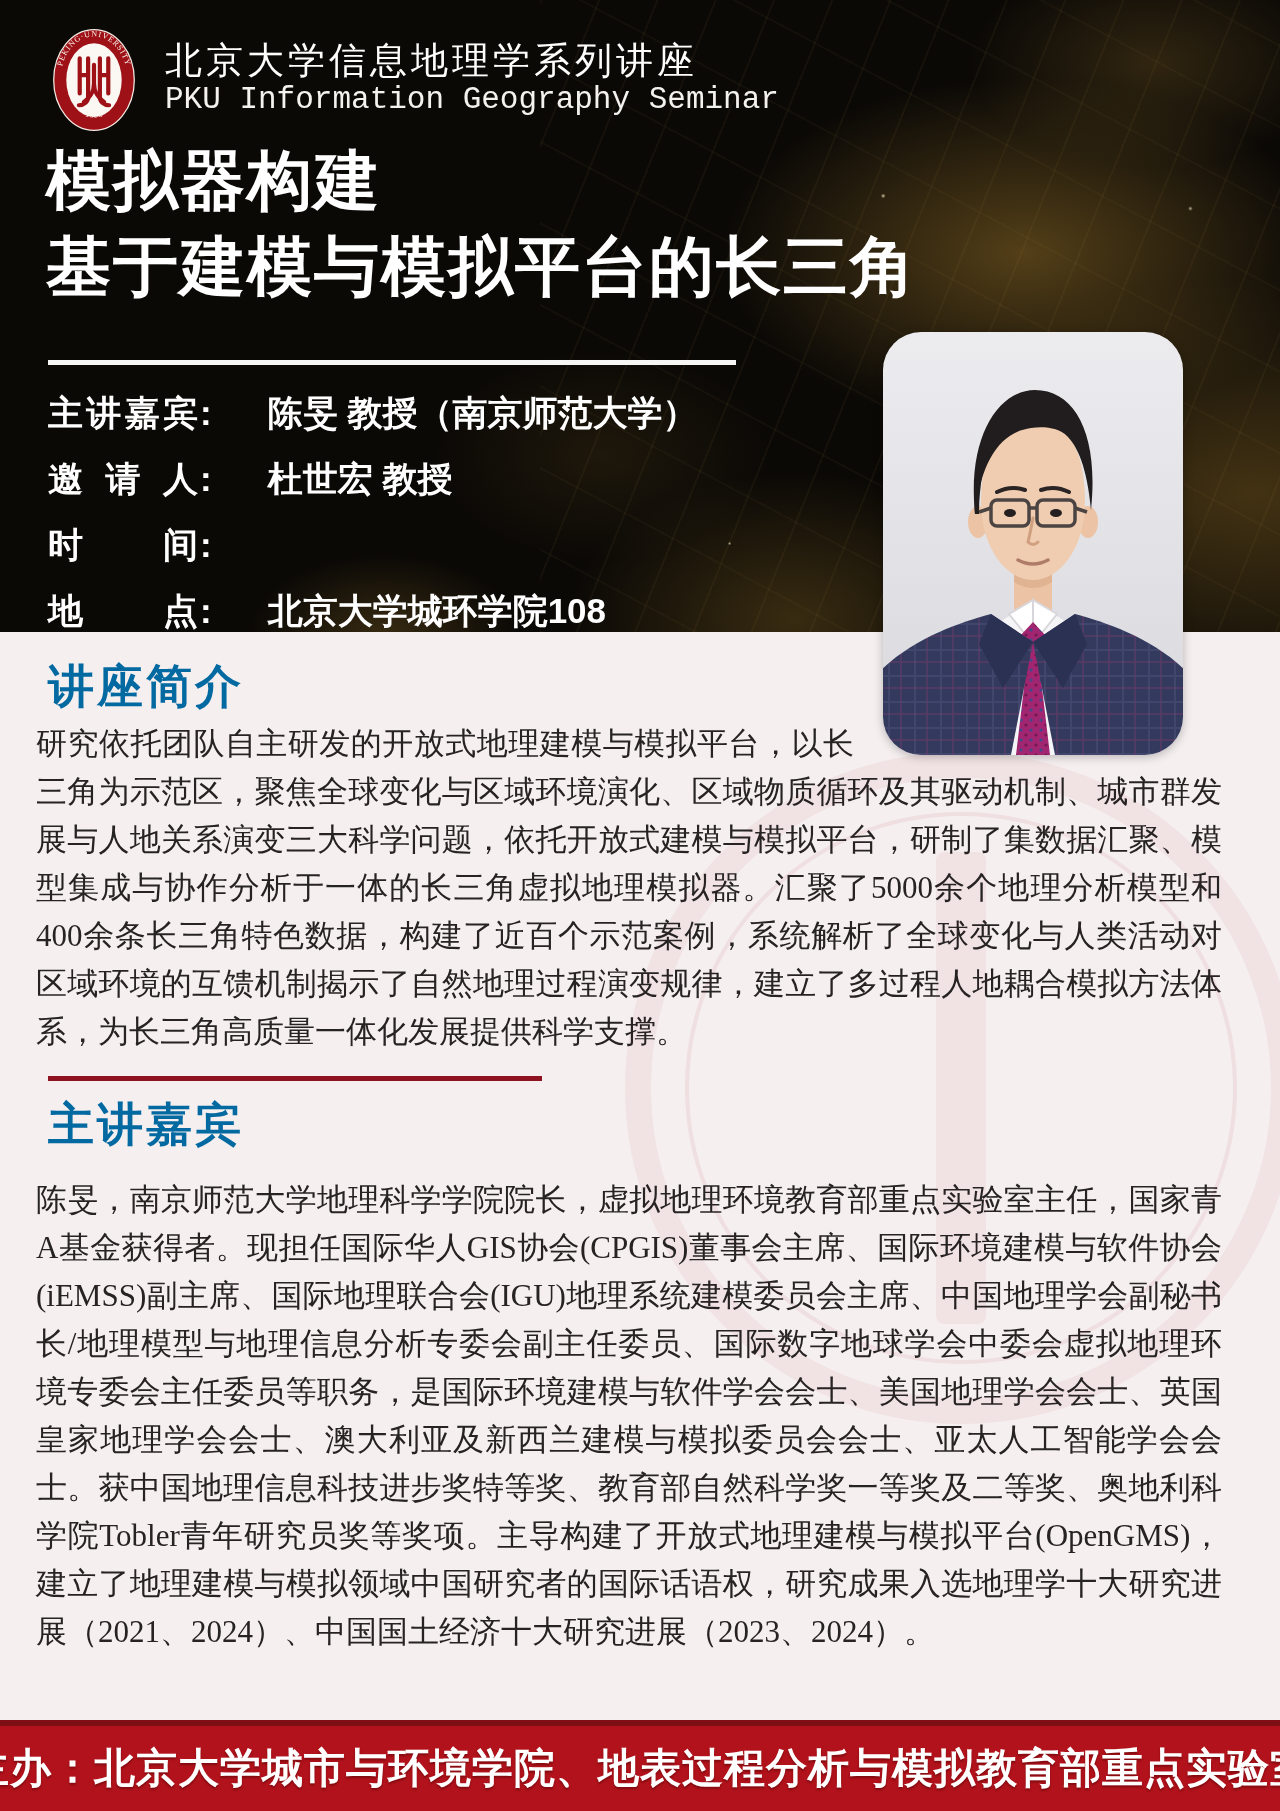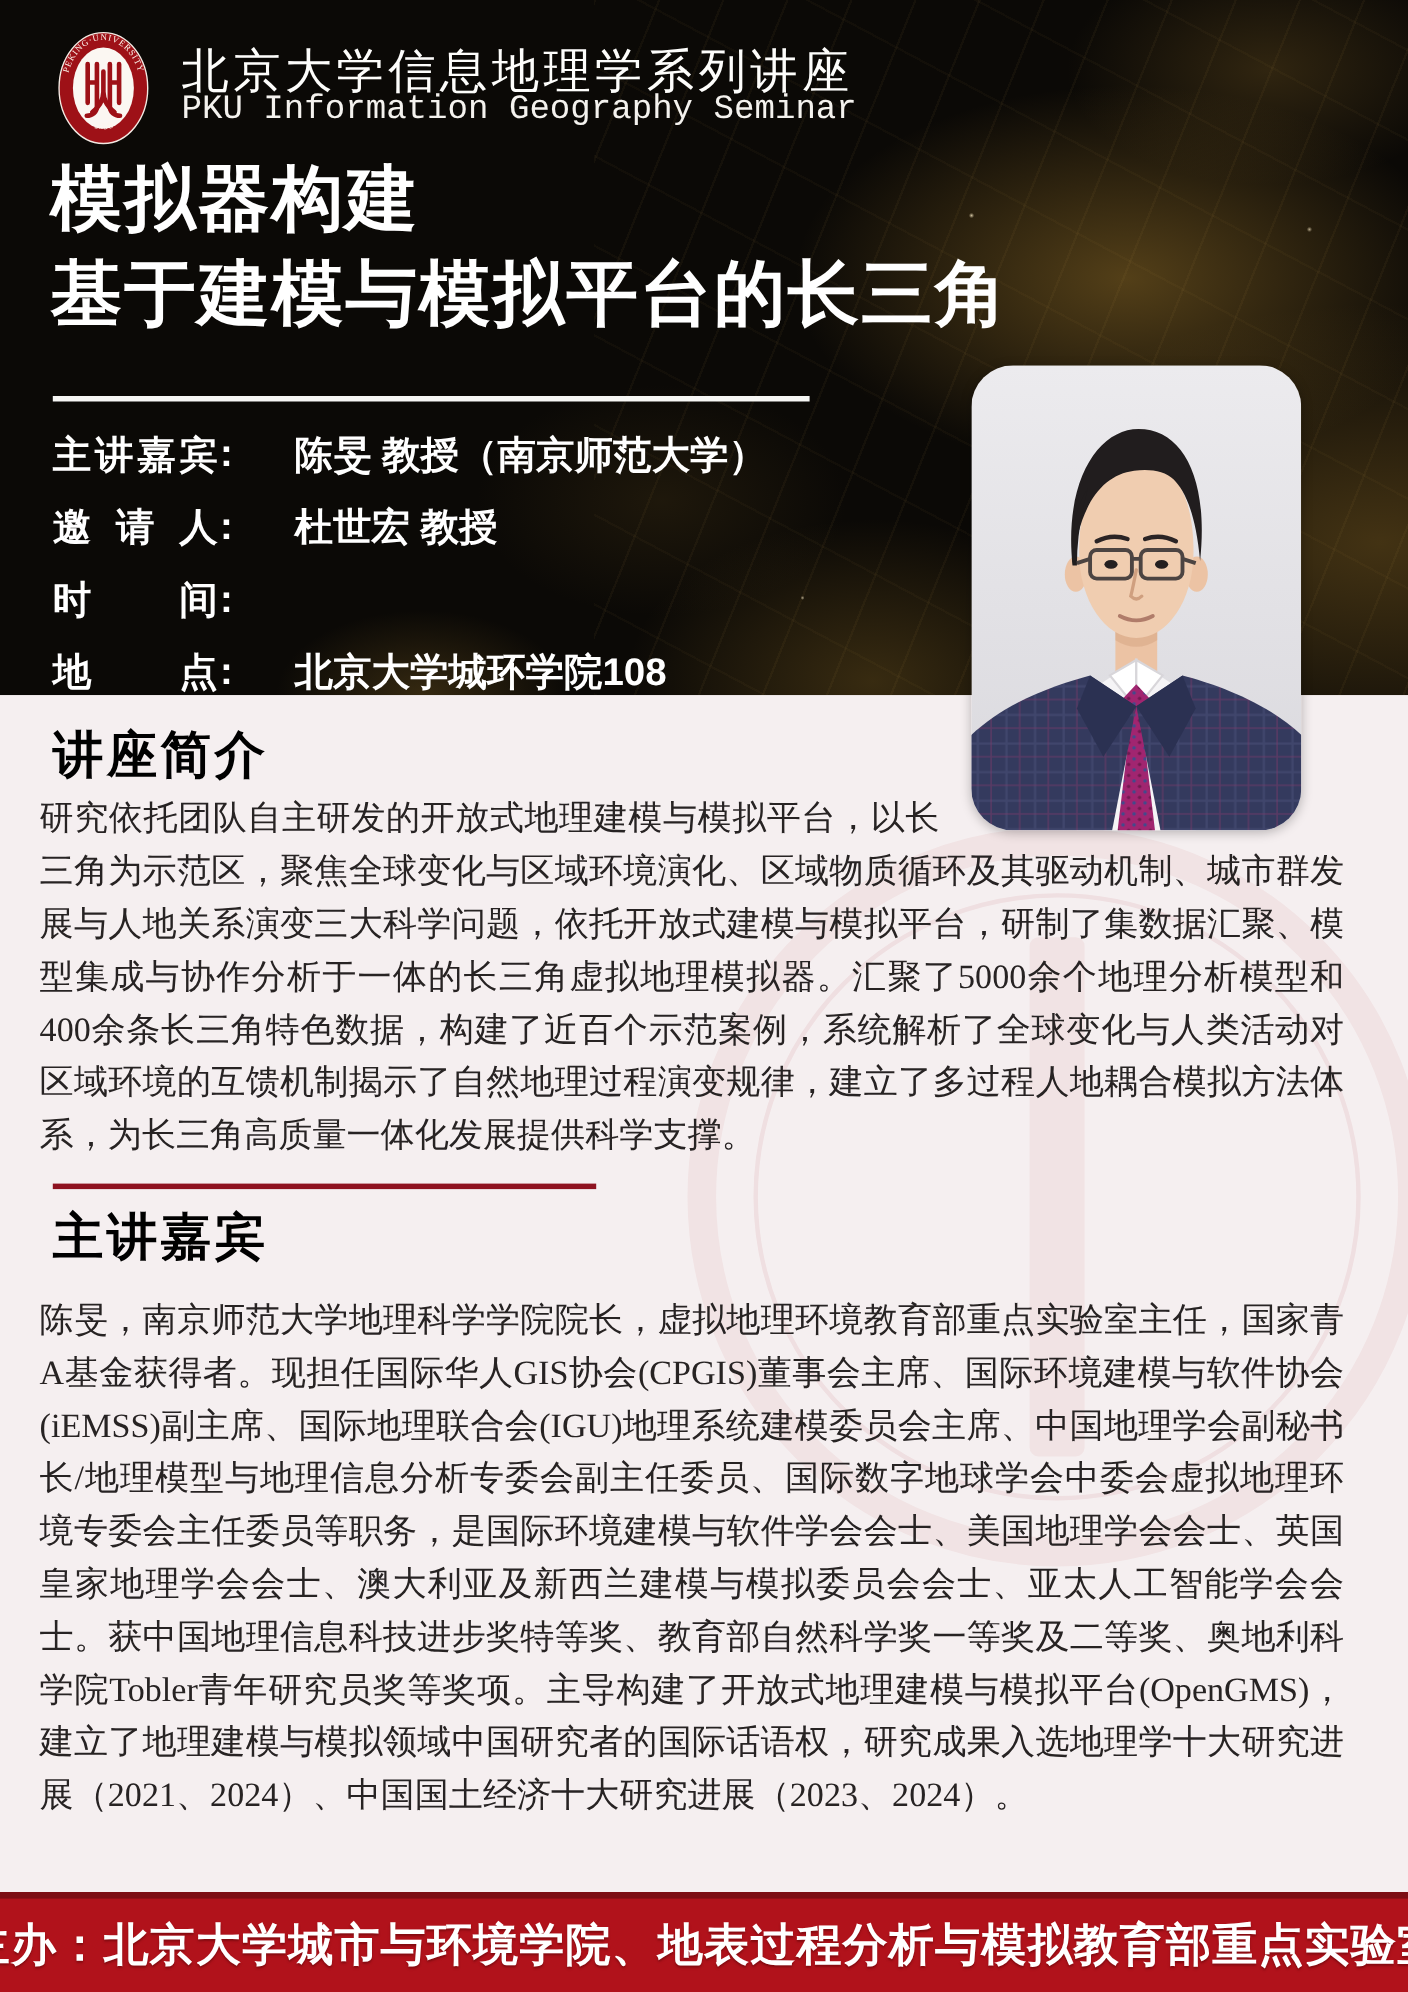--- a/index.html
+++ b/index.html
@@ -22,21 +22,21 @@
       radial-gradient(circle 2px at 75% 72%, rgba(255,255,255,.75), transparent 60%);}
   .hero-streaks{position:absolute;left:540px;top:0;width:740px;height:632px;opacity:.5;
     background-image:
       repeating-linear-gradient(112deg, rgba(214,170,86,.10) 0 2px, transparent 2px 54px),
       repeating-linear-gradient(28deg, rgba(214,170,86,.08) 0 2px, transparent 2px 72px);}
 
   
   .seal{position:absolute;left:52px;top:28px;width:84px;height:104px;}
   
   .series-zh{position:absolute;left:165px;top:36px;width:760px;color:#fdfdfb;
-    font-family:"Liberation Serif",serif;font-size:43px;letter-spacing:4px;white-space:nowrap;}
+    font-family:"Liberation Serif",serif;font-size:37px;letter-spacing:4px;white-space:nowrap;}
   .series-en{position:absolute;left:165px;top:82px;color:#f4f2ee;
     font-family:Liberation Mono, monospace;font-size:31px;white-space:nowrap;}
 
   
   .big-title{position:absolute;left:46px;top:138px;color:#ffffff;font-weight:bold;
     font-size:65px;line-height:86px;letter-spacing:2px;white-space:nowrap;}
   .title-divider{position:absolute;left:48px;top:360px;width:688px;height:5px;background:#f6f6f4;}
 
   
   .info-rows{position:absolute;left:48px;top:380px;width:820px;}
@@ -52,21 +52,21 @@
 
   
   .light{position:absolute;left:0;top:632px;width:1280px;height:1088px;background:#f5eff0;}
   .watermark{position:absolute;left:625px;top:120px;width:620px;height:620px;border-radius:50%;
     border:26px solid rgba(176,18,27,.05);}
   .watermark::before{content:"";position:absolute;inset:34px;border-radius:50%;
     border:4px solid rgba(176,18,27,.07);}
   .watermark::after{content:"";position:absolute;left:46%;top:12%;width:8%;height:76%;
     background:rgba(176,18,27,.05);border-radius:8px;}
 
-  .section-heading{position:absolute;left:48px;color:#000000;font-size:46px;font-weight:bold;
+  .section-heading{position:absolute;left:48px;color:#0369a1;font-size:46px;font-weight:bold;
     letter-spacing:3px;white-space:nowrap;}
   .intro-heading{top:24px;}
   .speaker-heading{top:462px;}
 
   .body-text{position:absolute;left:36px;width:1186px;color:#272323;
     font-family:"Liberation Serif","DejaVu Serif",serif;font-size:31px;line-height:48px;
     text-align:justify;text-justify:inter-ideograph;}
   .intro-body{top:88px;}
   .bio-body{top:544px;}
   .photo-spacer{float:right;width:368px;height:36px;}

